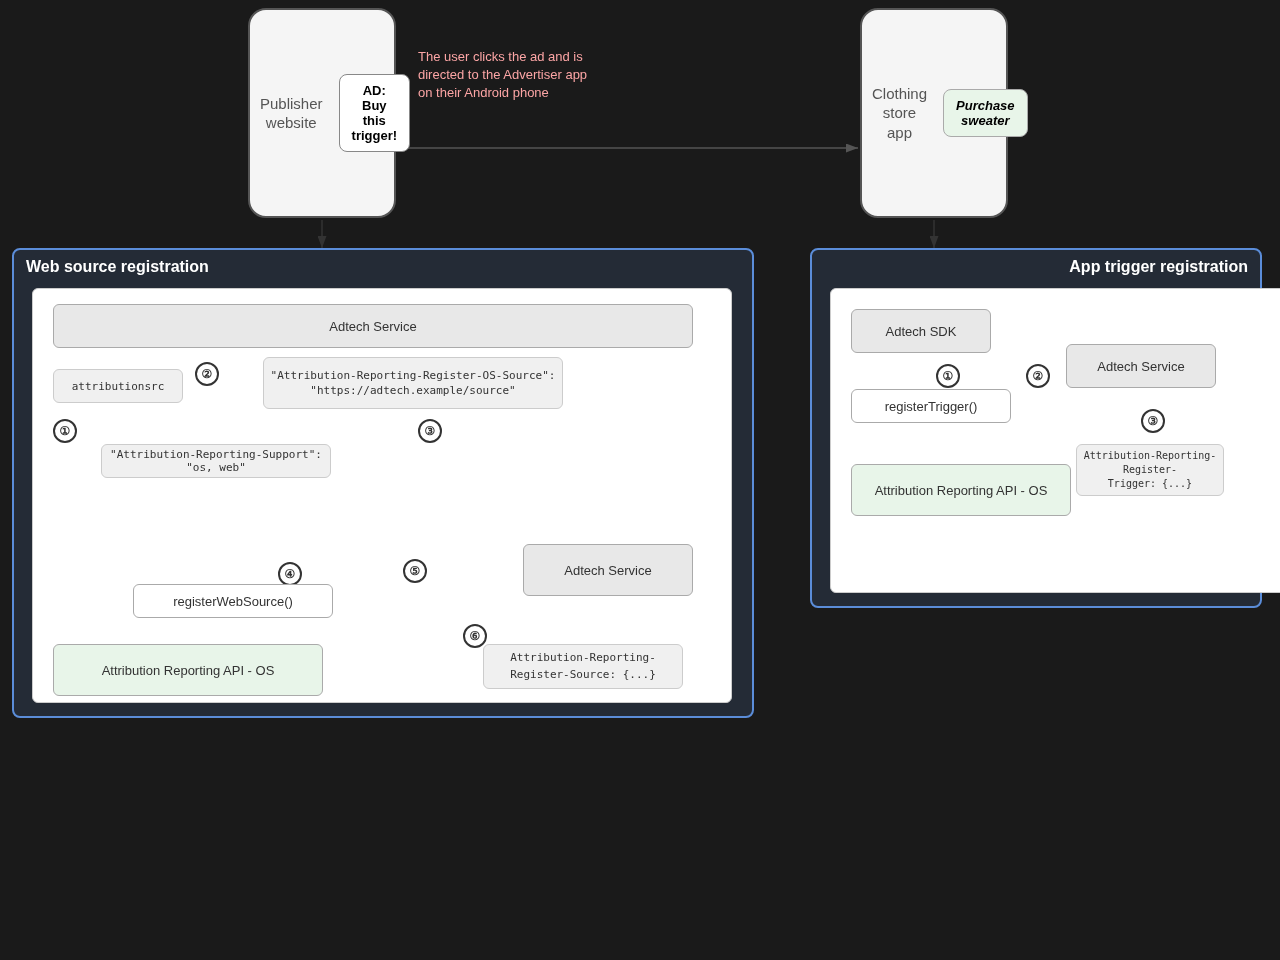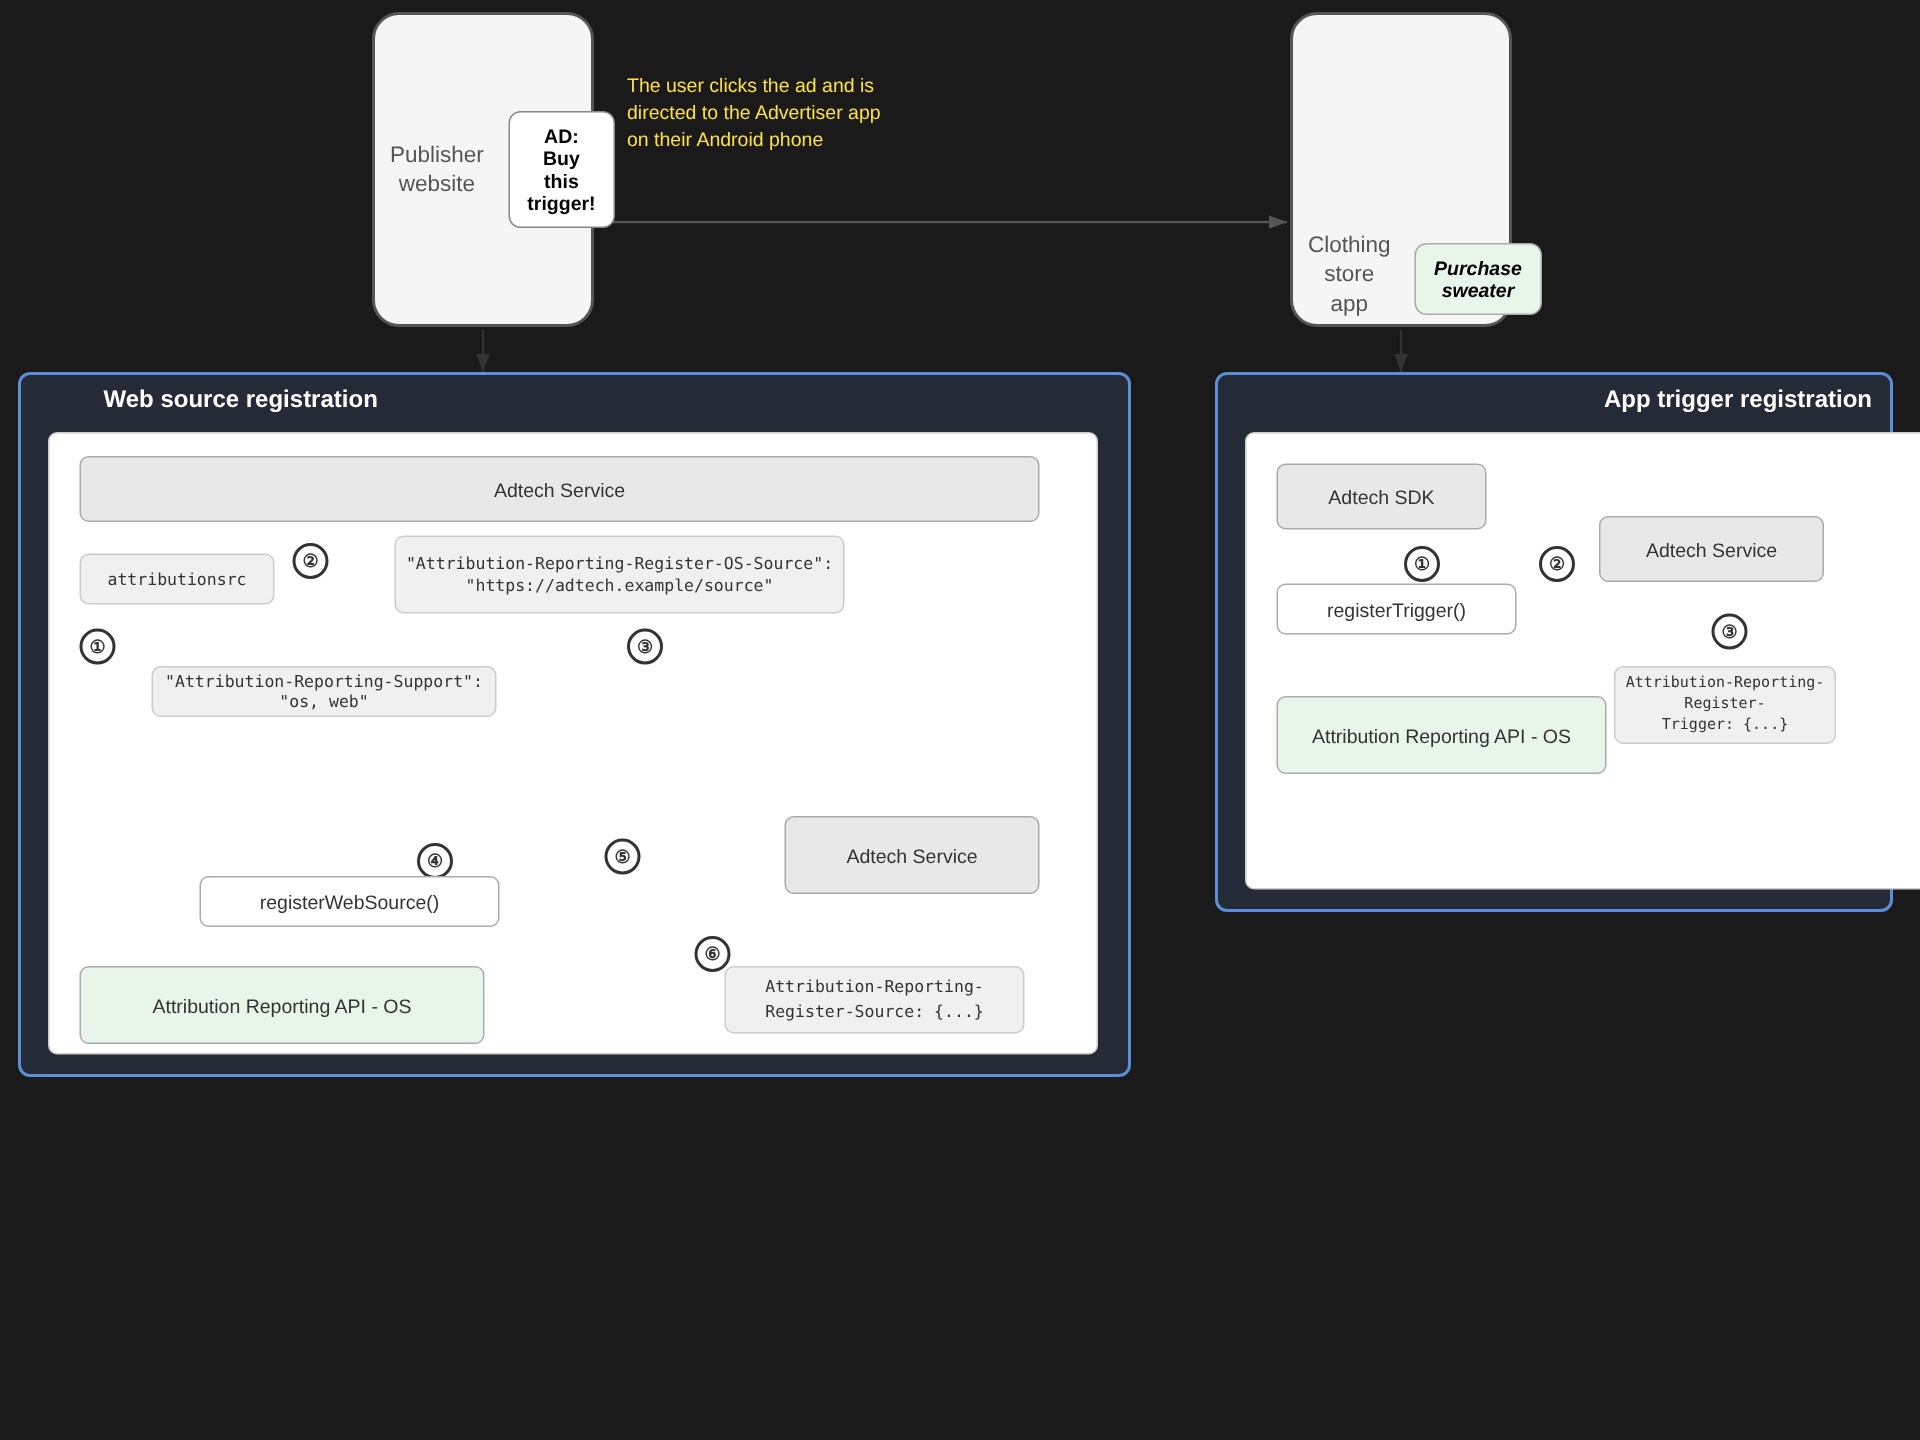--- a/index.html
+++ b/index.html
@@ -66,21 +66,20 @@
       width: 148px;
       height: 210px;
     }
 
     
     #phone-clothing {
       left: 860px;
       top: 8px;
       width: 148px;
       height: 210px;
-      align-items: flex-end;
     }
 
     
     .blue-section {
       position: absolute;
       border: 2px solid #5b8dd9;
       border-radius: 8px;
       background: rgba(91,141,217,0.15);
     }
     .section-label {
@@ -140,21 +139,21 @@
     .arrows-svg {
       position: absolute;
       top: 0; left: 0;
       width: 1280px;
       height: 960px;
       pointer-events: none;
     }
 
     .description-text {
       position: absolute;
-      color: #fde047;
+      color: #fca5a5;
       font-size: 13px;
       line-height: 1.4;
       max-width: 180px;
     }
   </style>
 </head>
 <body>
 
 <div class="diagram-area">
 
@@ -215,21 +214,21 @@
 
   <div class="description-text" style="left:418px; top:48px;">The user clicks the ad and is directed to the Advertiser app on their Android phone</div>
 
   <div class="phone" id="phone-clothing">
     <div class="phone-notch"></div>
     <div class="phone-title">Clothing store app</div>
     <div class="phone-screen green">Purchase sweater</div>
   </div>
 
   <div class="blue-section" style="left:12px; top:248px; width:742px; height:470px;">
-    <div class="section-label" style="top:8px; left:12px;margin-left:43px;">Web source registration</div>
+    <div class="section-label" style="top:8px; left:12px;">Web source registration</div>
 
     <div style="position:absolute; left:18px; top:38px; width:700px; height:415px; background:white; border:1.5px solid #ccc; border-radius:6px;">
 
       <div class="inner-box gray-fill" style="left:20px; top:15px; width:640px; height:44px;">Adtech Service</div>
 
       <div class="inner-box code" style="left:20px; top:80px; width:130px; height:34px;">attributionsrc</div>
 
       <div class="inner-box code" style="left:230px; top:68px; width:300px; height:52px; white-space:pre; line-height:1.4;">"Attribution-Reporting-Register-OS-Source":
 "https://adtech.example/source"</div>
 

